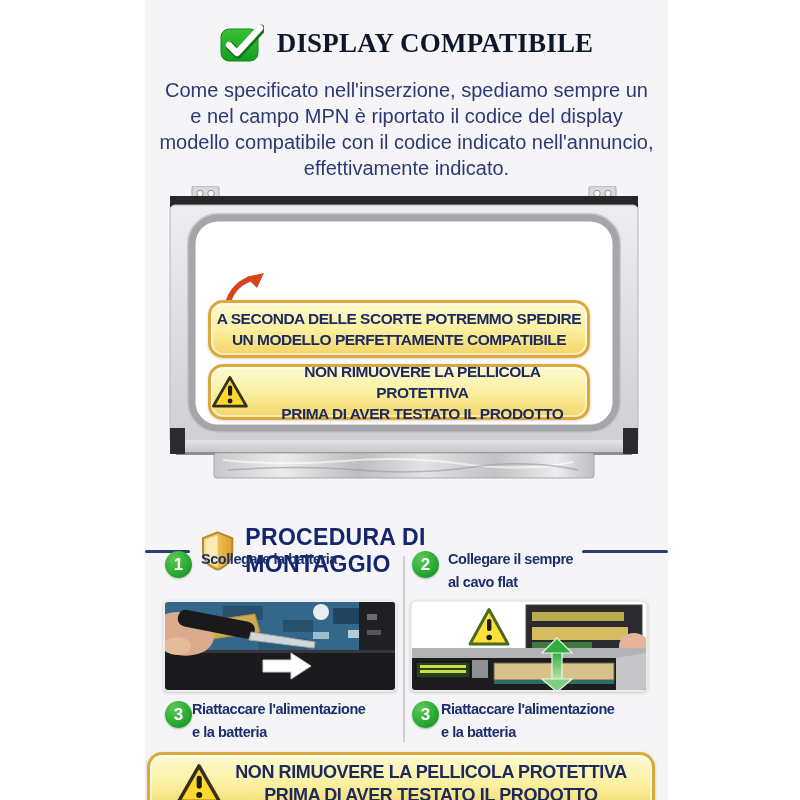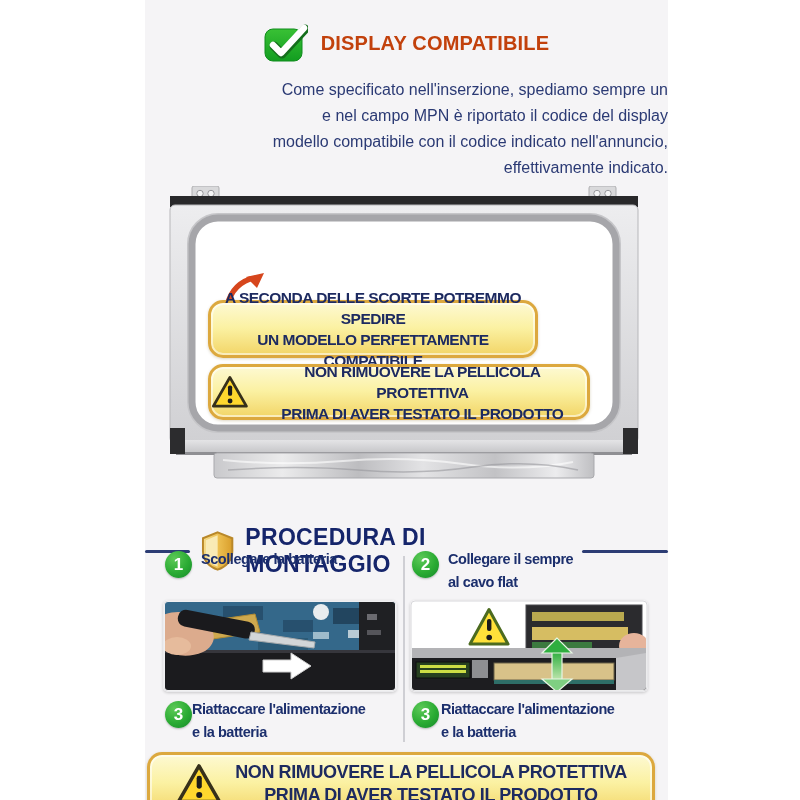--- a/index.html
+++ b/index.html
@@ -5,37 +5,37 @@
   * { margin:0; padding:0; box-sizing:border-box; }
   html,body { width:800px; height:800px; overflow:hidden; background:#ffffff;
               font-family:"Liberation Sans", sans-serif; }
   #canvas { position:relative; width:800px; height:800px; background:#ffffff; }
   .col { position:absolute; left:145px; top:0; width:523px; height:800px;
          background:#f5f4f6; }
 
   
   .hdr { position:absolute; top:24px; left:0; width:100%; display:flex;
          align-items:center; justify-content:center; gap:13px; }
-  .hdr-title { font-size:20px; font-weight:bold; color:#c2410c; letter-spacing:.2px; }
-
-  
-  .intro { position:absolute; top:77px; left:0; width:100%; text-align:right;
-           color:#2b3a74; font-size:16px; line-height:26px; }
+  .hdr-title { font-size:27px; font-weight:bold; color:#0f172a; letter-spacing:.2px;font-family:Liberation Serif, serif; }
+
+  
+  .intro { position:absolute; top:77px; left:0; width:100%; text-align:center;
+           color:#2b3a74; font-size:20px; line-height:26px; }
 
   
   .panel { position:absolute; left:23px; top:186px; width:472px; height:293px; }
   .panel svg.panel-art { position:absolute; left:0; top:0; }
   .red-arrow { position:absolute; left:52px; top:86px; width:46px; height:42px; }
 
   .yellow-banner { position:absolute; border:3px solid #dca83e; border-radius:15px;
          background:linear-gradient(180deg,#fdf9d2 0%,#fbf1a2 48%,#f2d567 100%);
          box-shadow: inset 0 0 0 2px rgba(255,255,255,.55), 0 1px 3px rgba(120,90,20,.25);
          display:flex; align-items:center; justify-content:center; gap:9px;
          text-align:center; color:#1d2a60; }
-  .banner-stock { left:40px; top:114px; width:330px; height:58px; }
+  .banner-stock { left:40px; top:114px; width:382px; height:58px; }
   .banner-film  { left:40px; top:178px; width:382px; height:56px; }
   .banner-text { font-weight:bold; font-size:15.5px; line-height:21px; letter-spacing:-.5px; }
 
   
   .proc-hdr { position:absolute; top:508px; left:0; width:100%; display:flex;
               align-items:center; justify-content:center; gap:11px;margin-top:16px; }
   .proc-line { height:3px; background:#2c3c74; border-radius:2px; }
   .proc-line.l { width:46px; } .proc-line.r { width:88px; }
   .proc-title { font-size:23px; font-weight:bold; color:#15256b; letter-spacing:.3px; }
 

